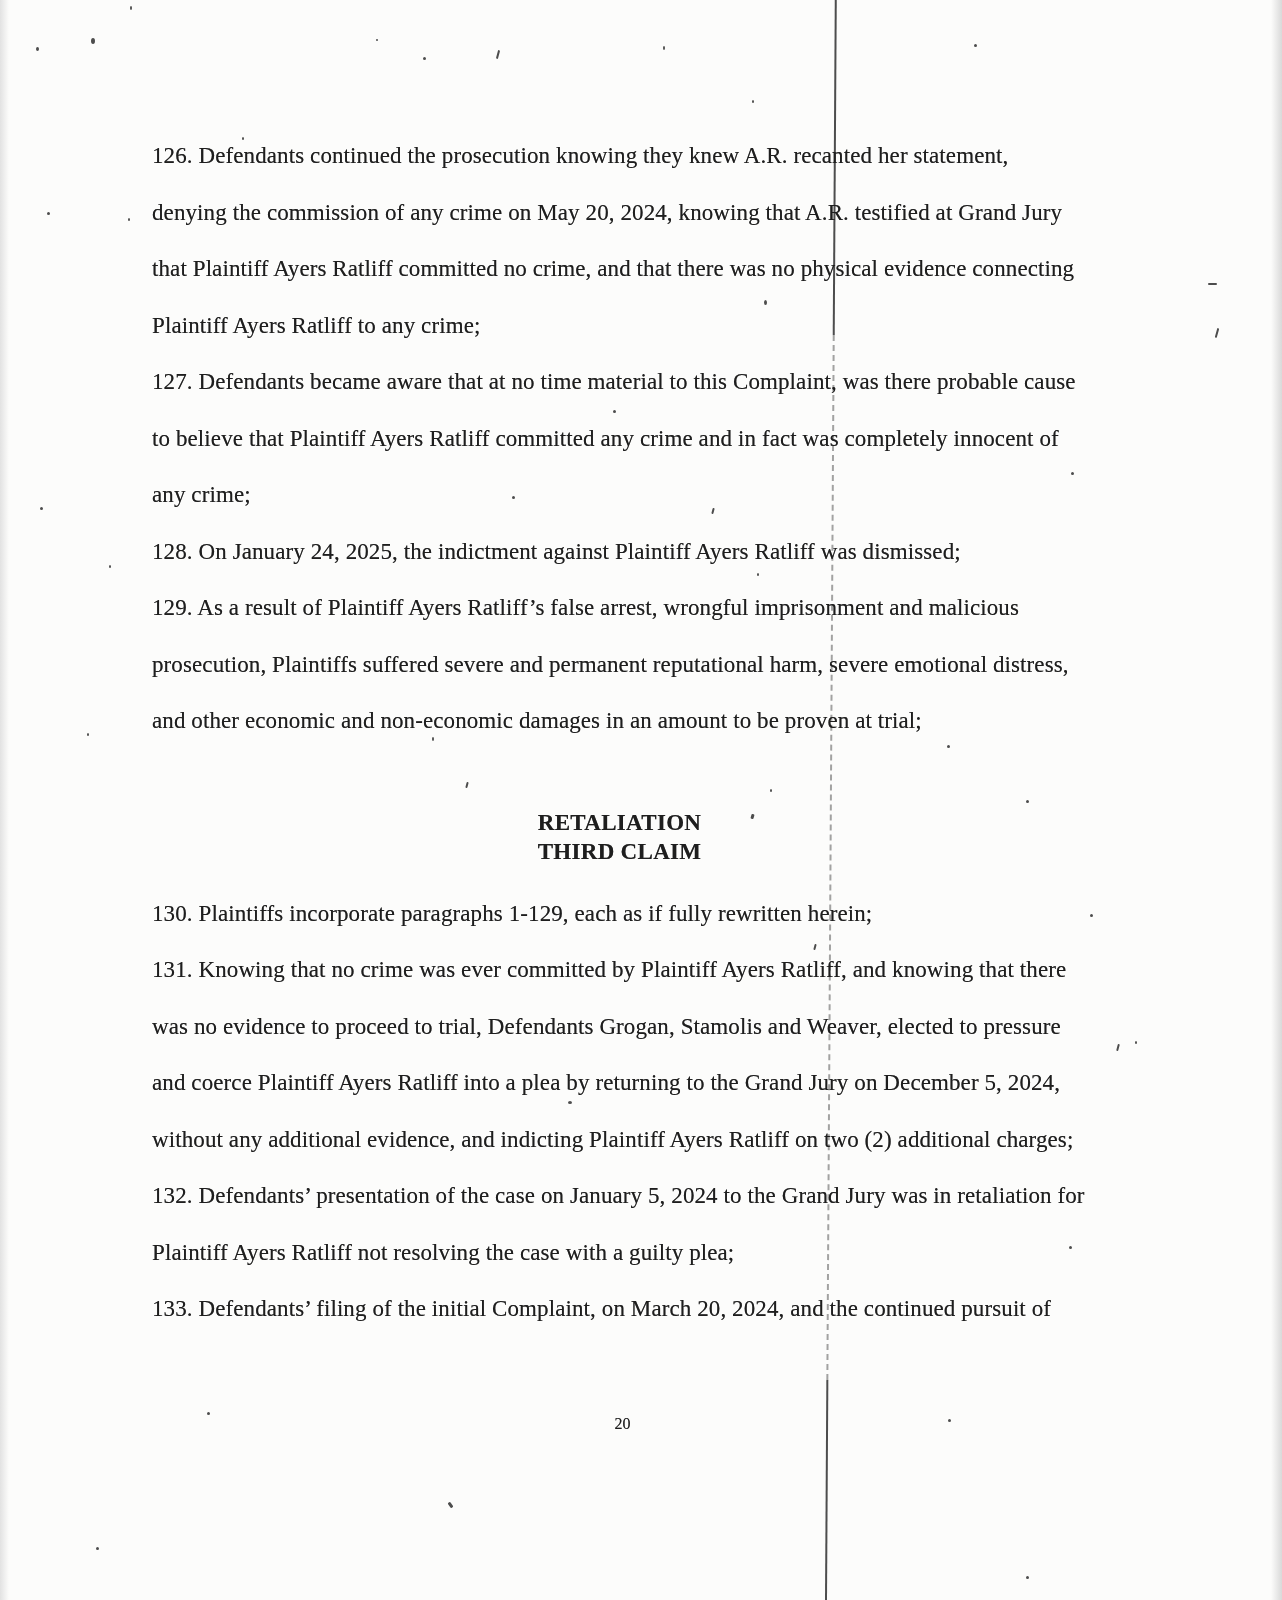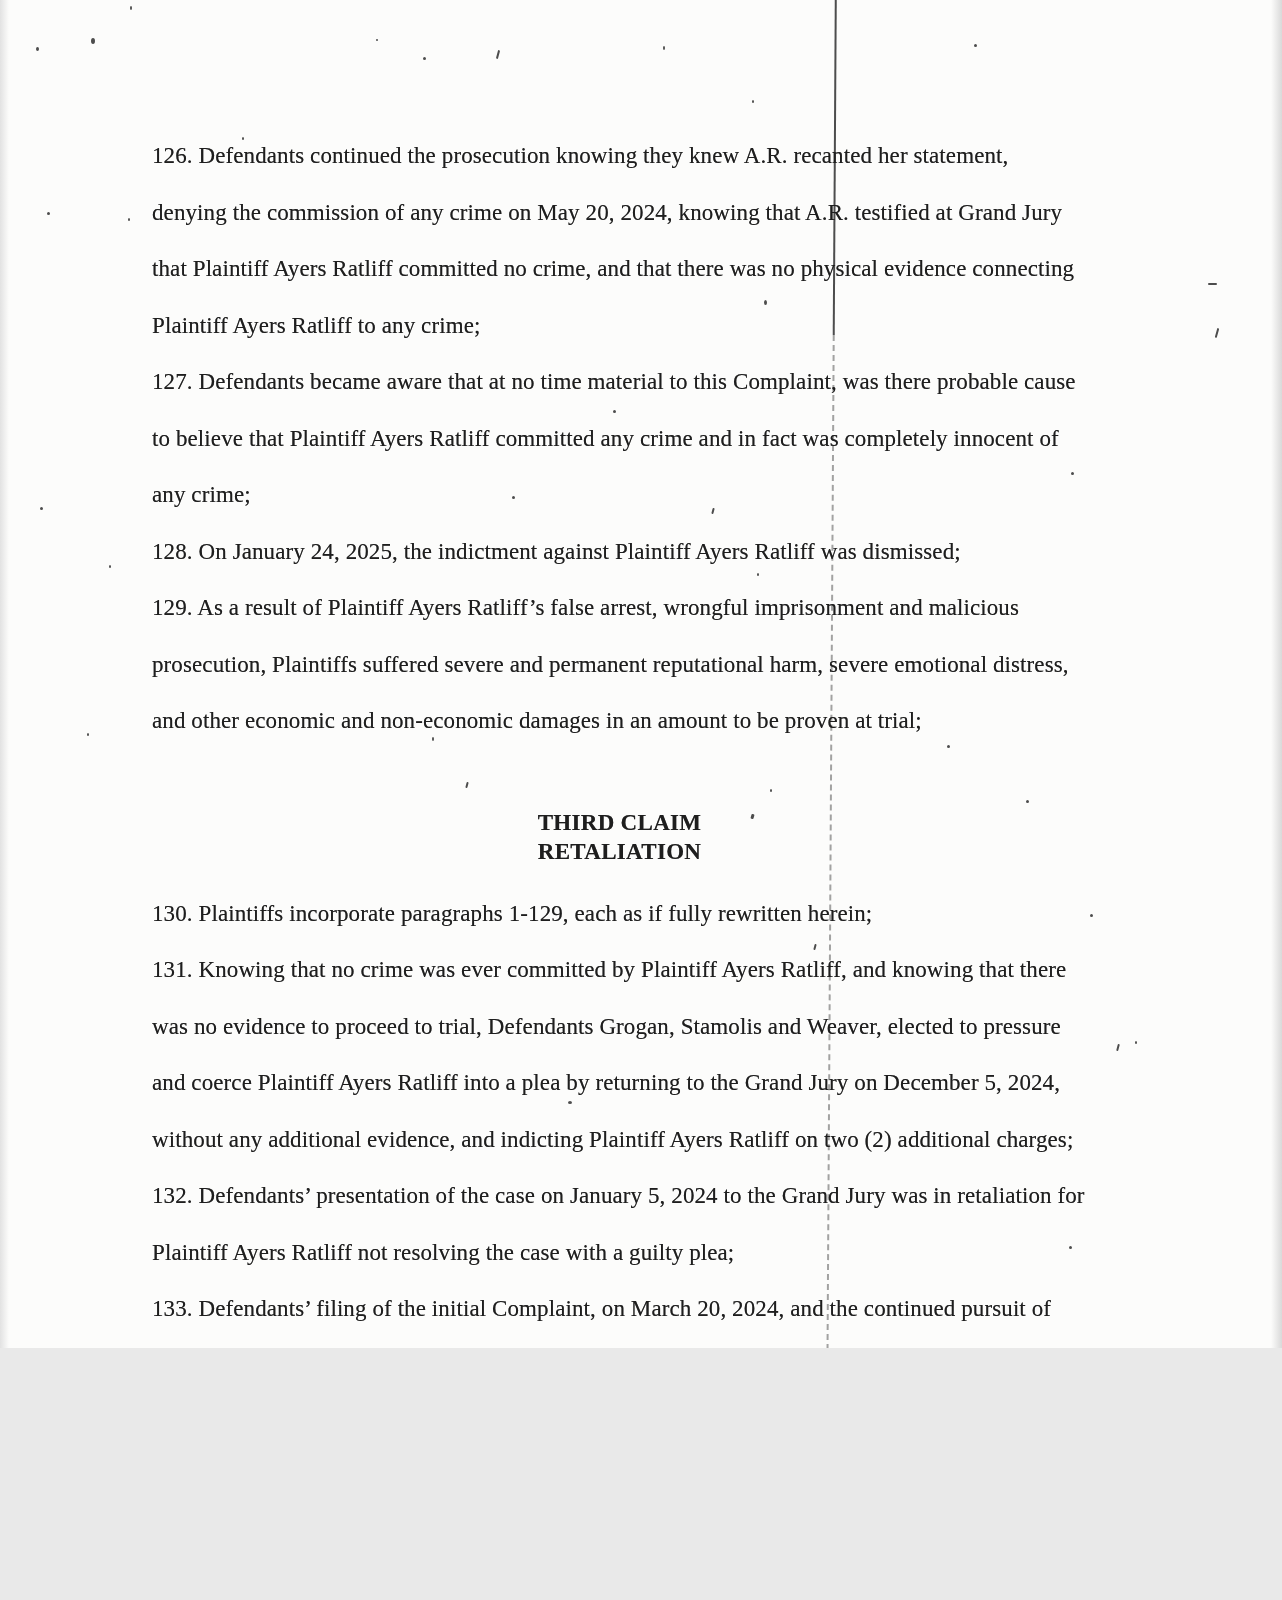--- a/index.html
+++ b/index.html
@@ -3,21 +3,21 @@
 <meta charset="utf-8">
 <style>
   html, body {
     margin: 0;
     padding: 0;
     background: #e9e9e9;
   }
   .page {
     position: relative;
     width: 1282px;
-    height: 1348px;
+    height: 1600px;
     background: #fcfcfb;
     overflow: hidden;
     font-family: "Liberation Serif", "DejaVu Serif", serif;
     color: #1e1e1e;
   }
   
   .edge-left {
     position: absolute; left: 0; top: 0; width: 9px; height: 1600px;
     background: linear-gradient(to right, #e2e2e2, rgba(252,252,251,0));
   }
@@ -105,22 +105,22 @@
     <div class="seg-solid-bottom"></div>
   </div>
 
   <div class="content">
     <div class="para">126. Defendants continued the prosecution knowing they knew A.R. recanted her statement, denying the commission of any crime on May 20, 2024, knowing that A.R. testified at Grand Jury that Plaintiff Ayers Ratliff committed no crime, and that there was no physical evidence connecting Plaintiff Ayers Ratliff to any crime;</div>
     <div class="para">127. Defendants became aware that at no time material to this Complaint, was there probable cause to believe that Plaintiff Ayers Ratliff committed any crime and in fact was completely innocent of any crime;</div>
     <div class="para">128. On January 24, 2025, the indictment against Plaintiff Ayers Ratliff was dismissed;</div>
     <div class="para">129. As a result of Plaintiff Ayers Ratliff’s false arrest, wrongful imprisonment and malicious prosecution, Plaintiffs suffered severe and permanent reputational harm, severe emotional distress, and other economic and non-economic damages in an amount to be proven at trial;</div>
 
     <div class="claim-heading">
+      <div>RETALIATION</div>
       <div>THIRD CLAIM</div>
-      <div>RETALIATION</div>
     </div>
 
     <div class="claim-paras">
       <div class="para">130. Plaintiffs incorporate paragraphs 1-129, each as if fully rewritten herein;</div>
       <div class="para">131. Knowing that no crime was ever committed by Plaintiff Ayers Ratliff, and knowing that there was no evidence to proceed to trial, Defendants Grogan, Stamolis and Weaver, elected to pressure and coerce Plaintiff Ayers Ratliff into a plea by returning to the Grand Jury on December 5, 2024, without any additional evidence, and indicting Plaintiff Ayers Ratliff on two (2) additional charges;</div>
       <div class="para">132. Defendants’ presentation of the case on January 5, 2024 to the Grand Jury was in retaliation for Plaintiff Ayers Ratliff not resolving the case with a guilty plea;</div>
       <div class="para">133.  Defendants’ filing of the initial Complaint, on March 20, 2024, and the continued pursuit of</div>
     </div>
   </div>
 

